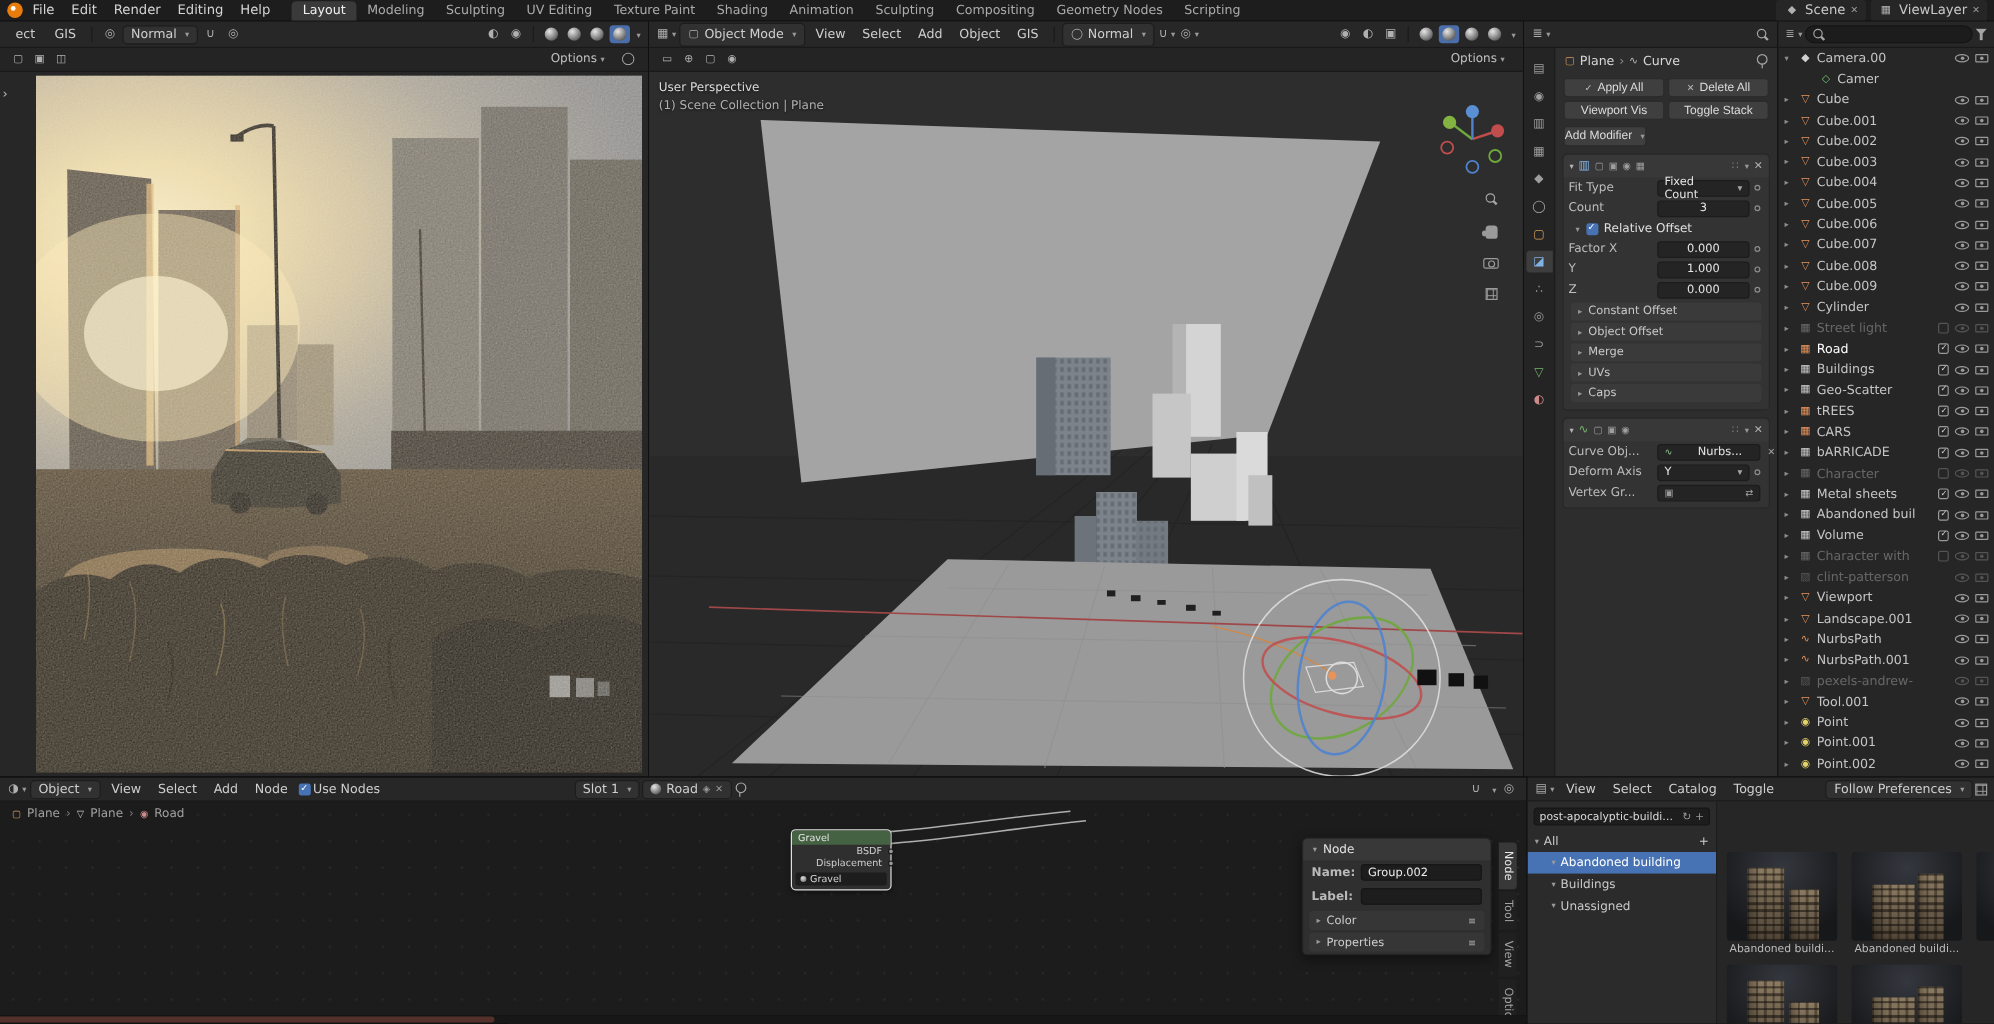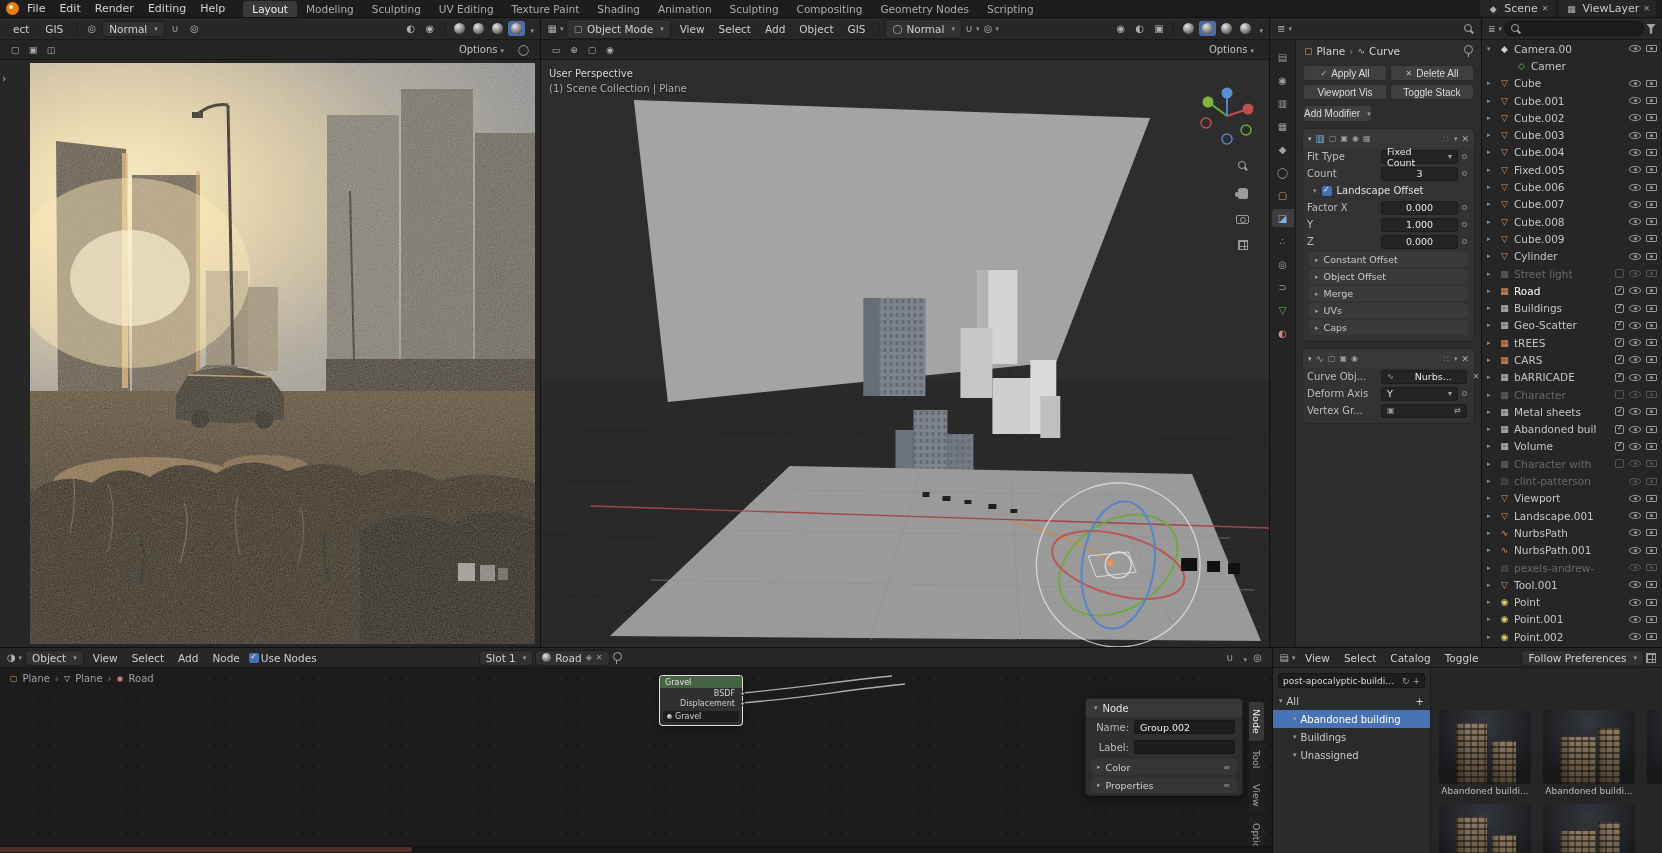--- a/index.html
+++ b/index.html
@@ -162,38 +162,38 @@
   .ol-row.dim .ol-icon, .ol-row.dim .ol-label, .ol-row.dim .tg { opacity:.4; }
 
   
   #node-editor { left:0; top:647px; width:1272px; height:199px; background:#1c1c1c; border-top:1px solid #101010; }
   .ne-canvas { position:absolute; left:0; top:20px; right:0; bottom:0;
     background-image:radial-gradient(#272727 1px, transparent 1.2px); background-size:22px 22px;
     background-color:#1c1c1c; }
   .ne-bc { position:absolute; left:10px; top:5px; display:flex; align-items:center; gap:5px;
     font-size:10px; color:#a0a0a0; }
   .ne-bc .bic { font-size:8px; }
-  .sh-node { position:absolute; left:660px; top:8px; width:82px; background:#2f2f2f; border-radius:3px;
+  .sh-node { position:absolute; left:660px; top:24px; width:82px; background:#2f2f2f; border-radius:3px;
     box-shadow:0 0 0 1px #e0e0e0, 0 2px 5px rgba(0,0,0,.5); font-size:8px; }
   .sh-node-head { height:12px; background:#456242; border-radius:3px 3px 0 0; color:#e4e4e4;
     display:flex; align-items:center; padding:0 5px; font-size:8px; }
   .sh-out { height:10px; display:flex; align-items:center; justify-content:flex-end; padding-right:7px;
     color:#cfcfcf; position:relative; }
   .sh-out .sock { position:absolute; right:-3px; top:2.5px; width:5px; height:5px; border-radius:50%;
     background:#9a9a9a; border:1px solid #1a1a1a; }
   .sh-node-foot { margin:3px 3px 3px; height:11px; background:#1d1d1d; border-radius:2px;
     display:flex; align-items:center; gap:3px; padding:0 4px; color:#d6d6d6; }
   .sh-node-foot .mic { width:5px; height:5px; border-radius:50%;
     background:radial-gradient(circle at 35% 30%, #ddd, #666); }
   .npanel { position:absolute; left:1085px; top:30px; width:158px; background:#2f2f2f;
     border:1px solid #232323; border-radius:4px; box-shadow:0 3px 10px rgba(0,0,0,.45); font-size:10px; }
   .npanel .ph { height:18px; display:flex; align-items:center; gap:5px; padding:0 8px;
     background:#383838; border-radius:4px 4px 0 0; color:#e2e2e2; }
   .npanel .prow { display:flex; align-items:center; gap:5px; height:20px; padding:0 7px; }
-  .npanel .plabel { width:36px; flex:none; text-align:right; color:#b9b9b9; }
+  .npanel .plabel { width:36px; flex:none; text-align:left; color:#b9b9b9;font-weight:bold; }
   .npanel .pfield { flex:1; height:14px; background:#1d1d1d; border:1px solid #161616; border-radius:3px;
     display:flex; align-items:center; padding:0 5px; color:#ececec; font-size:9.5px; }
   .npanel .psec { height:16px; background:#363636; border-radius:3px; margin:2px 5px; display:flex;
     align-items:center; gap:5px; padding:0 6px; color:#cfcfcf; font-size:9.5px; }
   .npanel .psec .arr { font-size:7px; color:#9a9a9a; }
   .npanel .psec .menu { margin-left:auto; color:#9a9a9a; font-size:8px; letter-spacing:1px; }
   .vtabs { position:absolute; left:1249px; top:34px; display:flex; flex-direction:column; gap:2px; }
   .vtab { writing-mode:vertical-rl; padding:7px 2px; background:#202020; color:#a3a3a3;
     border-radius:0 3px 3px 0; font-size:9.5px; }
   .vtab.active { background:#383838; color:#e9e9e9; }
@@ -597,21 +597,21 @@
         <div class="pr-row">
           <span class="pr-label">Count</span>
           <span class="field center">
             <span>3</span>
           </span>
           <span class="dot"></span>
         </div>
         <div class="pr-row chkrow">
           <span style="font-size:7px;color:#969696">▾</span>
           <span class="check"></span>
-          <span>Landscape Offset</span>
+          <span>Relative Offset</span>
         </div>
         <div class="pr-row">
           <span class="pr-label">Factor X</span>
           <span class="field center">
               <span>0.000</span>
             </span>
           <span class="dot"></span>
         </div>
         <div class="pr-row">
           <span class="pr-label">Y</span>
@@ -779,21 +779,21 @@
         <span class="tg">
           <span class="t-check"></span>
           <span class="t-eye"></span>
           <span class="t-cam"></span>
         </span>
       </div>
 
       <div class="ol-row" data-kind="object" data-depth="0">
         <span class="ol-arrow" data-expand="closed"></span>
         <span class="ol-icon" data-icon="mesh"></span>
-        <span class="ol-label">Fixed.005</span>
+        <span class="ol-label">Cube.005</span>
         <span class="tg">
           <span class="t-check"></span>
           <span class="t-eye"></span>
           <span class="t-cam"></span>
         </span>
       </div>
 
       <div class="ol-row" data-kind="object" data-depth="0">
         <span class="ol-arrow" data-expand="closed"></span>
         <span class="ol-icon" data-icon="mesh"></span>

